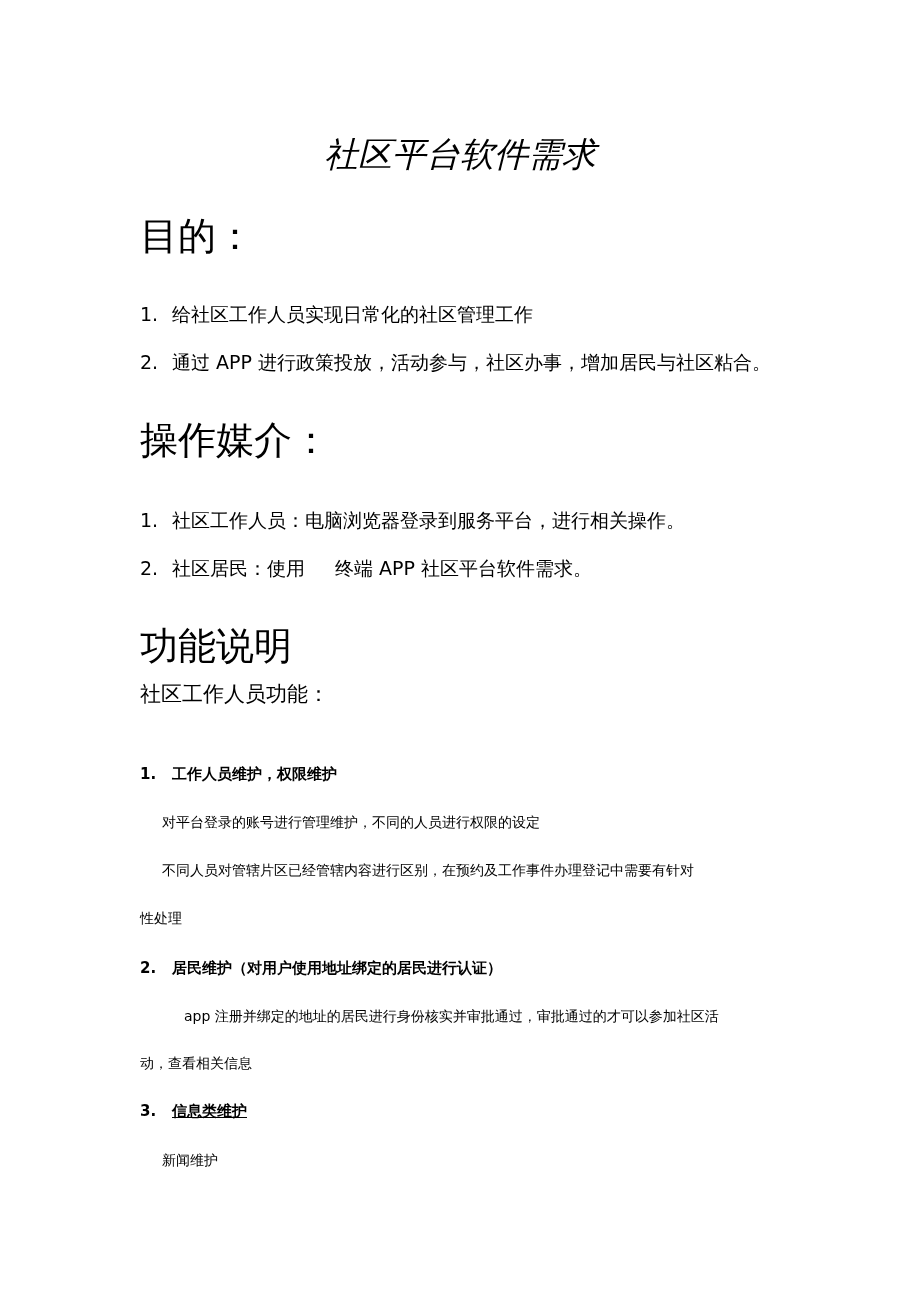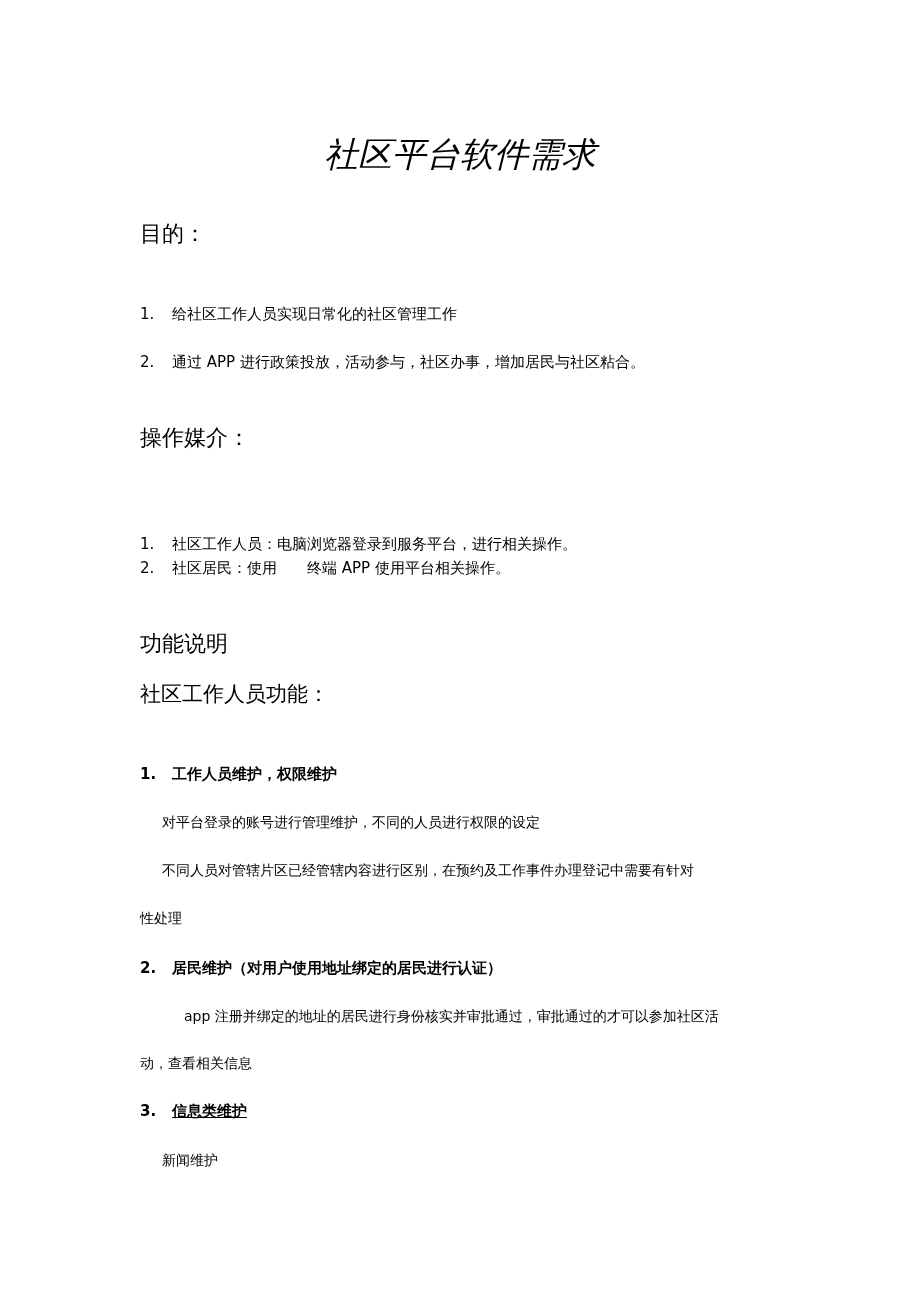--- a/index.html
+++ b/index.html
@@ -9,25 +9,25 @@
       color: #000000;
     }
     .abs { position: absolute; white-space: nowrap; }
     .title {
       left: 0; width: 920px; top: 132px; text-align: center;
       font-family: "DejaVu Serif", "Liberation Serif", serif;
       font-size: 34px; line-height: 44px; font-style: italic;
     }
     .h1 {
       left: 140px;
-      font-family: Liberation Mono, monospace;
-      font-size: 22px; line-height: 44px;
+      font-family: Liberation Sans, sans-serif;
+      font-size: 38px; line-height: 44px;
     }
     .h2 { left: 140px; font-size: 21px; line-height: 28px; }
-    .item { left: 140px; font-size: 15px; line-height: 20px; }
+    .item { left: 140px; font-size: 19px; line-height: 20px; }
     .item .num { display: inline-block; width: 32px; }
     .bold-item { left: 140px; font-size: 15px; line-height: 20px; font-weight: bold; }
     .bold-item .num { display: inline-block; width: 32px; }
     .para { font-size: 14px; line-height: 20px; }
     .gap { display: inline-block; width: 30px; }
   </style>
 </head>
 <body>
 
 <div>
@@ -38,25 +38,25 @@
 
   <div class="abs item" style="top:304px;">
     <span class="num">1.</span><span>给社区工作人员实现日常化的社区管理工作</span>
   </div>
   <div class="abs item" style="top:352px;">
     <span class="num">2.</span><span>通过 APP 进行政策投放，活动参与，社区办事，增加居民与社区粘合。</span>
   </div>
 
   <div class="abs h1" style="top:418px;">操作媒介：</div>
 
-  <div class="abs item" style="top:510px;margin-top:24px;">
+  <div class="abs item" style="top:510px;">
     <span class="num">1.</span><span>社区工作人员：电脑浏览器登录到服务平台，进行相关操作。</span>
   </div>
   <div class="abs item" style="top:558px;">
-    <span class="num">2.</span><span>社区居民：使用</span><span class="gap"></span><span>终端 APP 使用平台相关操作。</span>
+    <span class="num">2.</span><span>社区居民：使用</span><span class="gap"></span><span>终端 APP 社区平台软件需求。</span>
   </div>
 
   <div class="abs h1" style="top:624px;text-align:center;">功能说明</div>
 
   <div class="abs h2" style="top:680px;">社区工作人员功能：</div>
 
   <div class="abs bold-item" style="top:764px;">
     <span class="num">1.</span><span>工作人员维护，权限维护</span>
   </div>
   <div class="abs para" style="left:162px; top:812px;">对平台登录的账号进行管理维护，不同的人员进行权限的设定</div>

